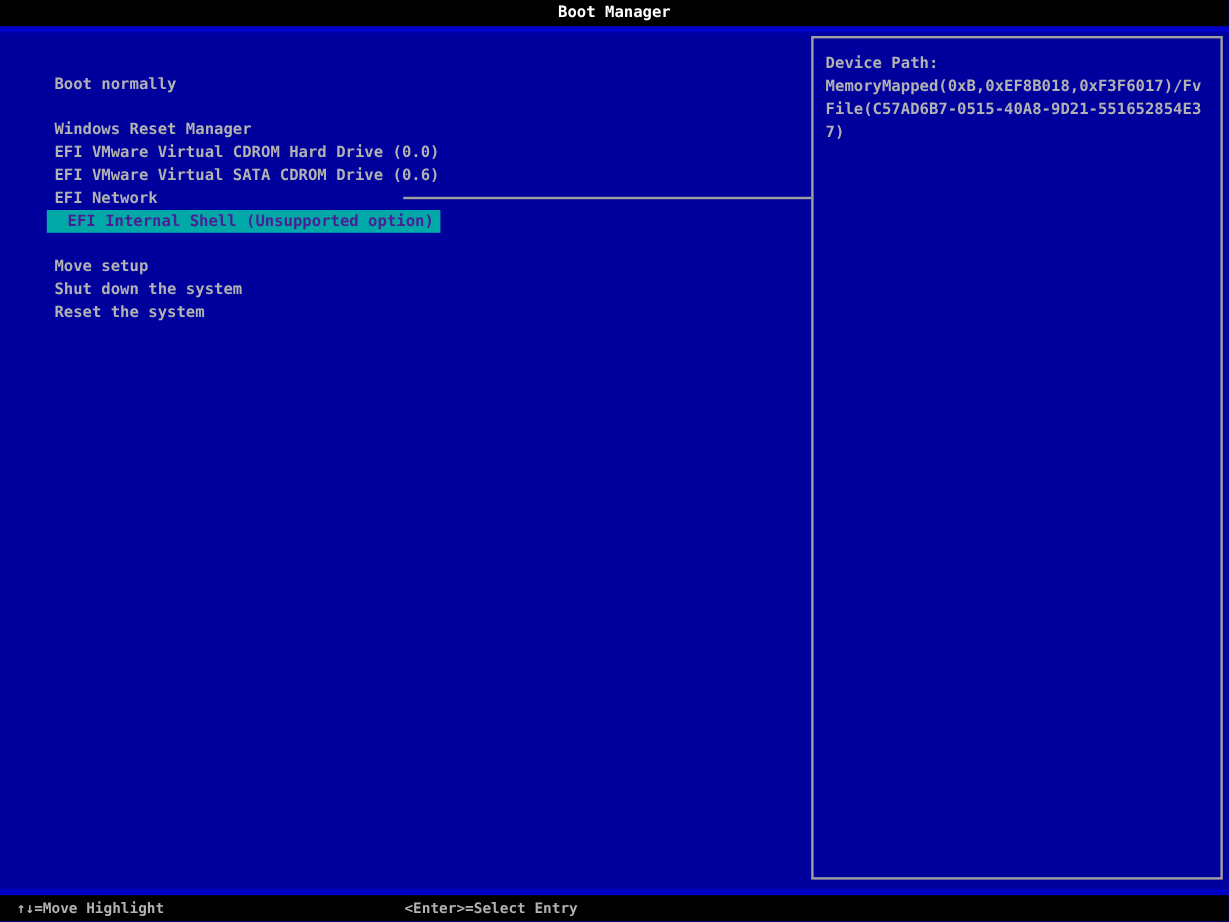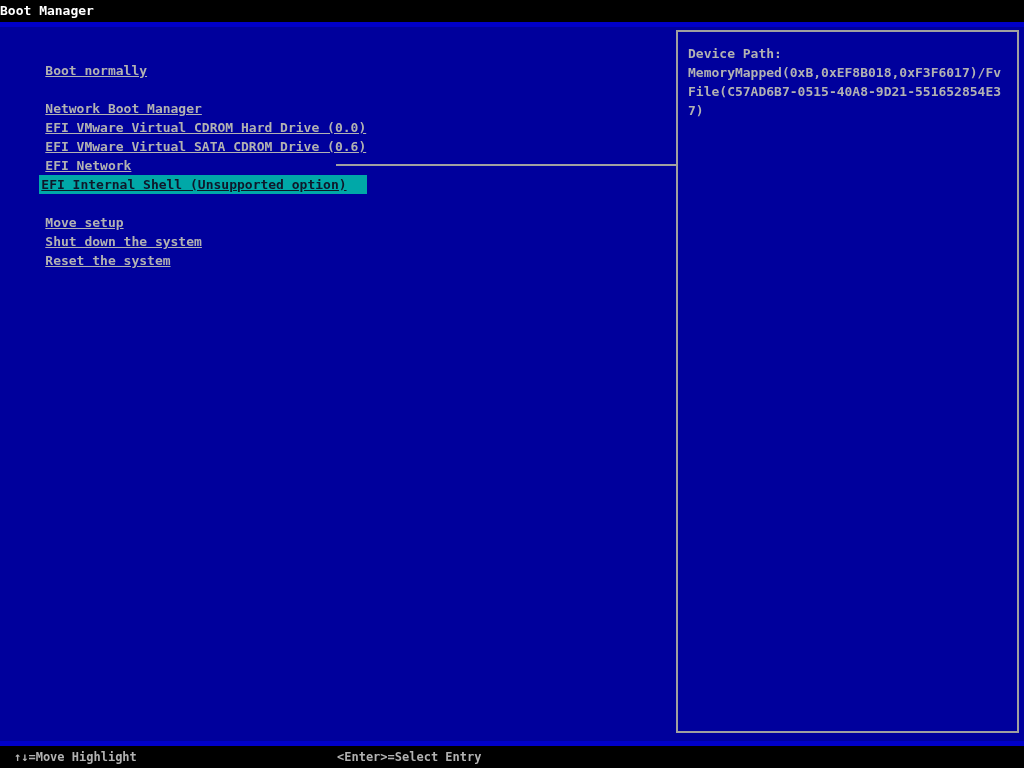--- a/index.html
+++ b/index.html
@@ -10,21 +10,21 @@
     background: #00009C;
     font-family: "DejaVu Sans Mono", "Liberation Mono", monospace;
     font-weight: bold;
   }
 
   
   .top-bar {
     position: absolute; left: 0; top: 0;
     width: 1024px; height: 22px;
     background: #000000;
-    text-align: left;
+    text-align: center;
   }
   .top-bar .title {
     color: #FFFFFF;
     font-size: 13px;
     line-height: 22px;
     white-space: pre;
   }
   .accent-strip-top {
     position: absolute; left: 0; top: 22px;
     width: 1024px; height: 5px;
@@ -57,26 +57,26 @@
   }
   .menu-row {
     height: 19px;
     line-height: 19px;
     padding-left: 14px;
     font-size: 13px;
     color: #B2B2B2;
     white-space: pre;
   }
   .menu-spacer { height: 19px; }
-  .menu-row .label { display: inline-block; height: 19px; text-decoration: underline; }
+  .menu-row .label { display: inline-block; height: 19px; }
   .menu-row.selected .label {
     background: #00A8A8;
-    color: #0f172a;
+    color: #4c1d95;
     margin-left: -6px;
-    padding-left: 2px;
+    padding-left: 17px;
     box-sizing: border-box;
     min-width: 328px;
   }
 
   
   .connector-line {
     position: absolute; left: 336px; top: 164px;
     width: 340px; height: 2px;
     background: #A0A0A0;
   }
@@ -103,21 +103,21 @@
   <div class="title">Boot Manager</div>
 </div>
 <div class="accent-strip-top"></div>
 
 <div class="menu">
   <div class="menu-row">
     <span class="label">Boot normally</span>
   </div>
   <div class="menu-spacer"></div>
   <div class="menu-row">
-    <span class="label">Network Boot Manager</span>
+    <span class="label">Windows Reset Manager</span>
   </div>
   <div class="menu-row">
     <span class="label">EFI VMware Virtual CDROM Hard Drive (0.0)</span>
   </div>
   <div class="menu-row">
     <span class="label">EFI VMware Virtual SATA CDROM Drive (0.6)</span>
   </div>
   <div class="menu-row">
     <span class="label">EFI Network</span>
   </div>

